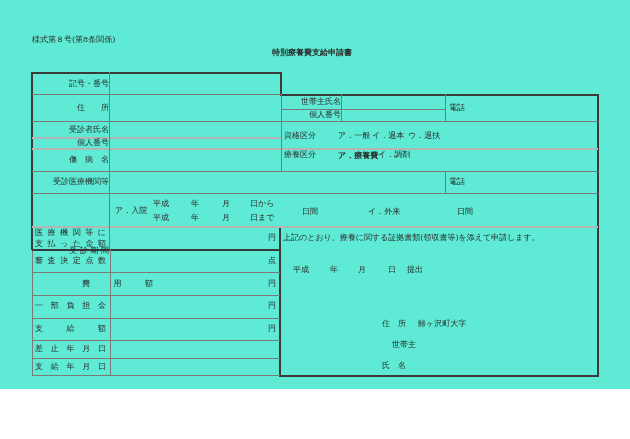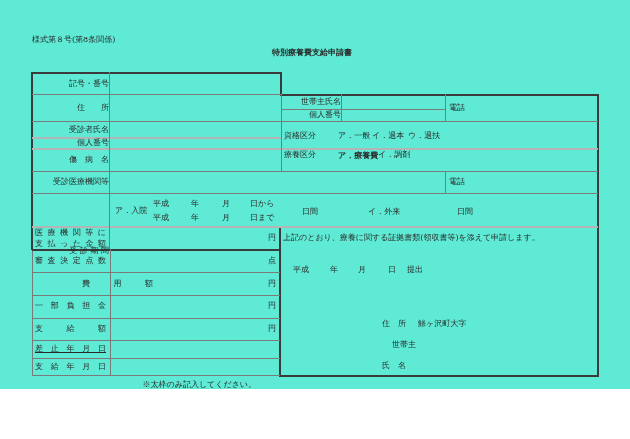--- a/index.html
+++ b/index.html
@@ -142,19 +142,18 @@
 
     <span class="t dist" style="left:35px; top:279px; width:71px;margin-left:47px;">費 用 額</span>
     <span class="t r" style="left:250px; top:279px; width:26px;">円</span>
 
     <span class="t dist" style="left:35px; top:301px; width:71px;">一 部 負 担 金</span>
     <span class="t r" style="left:250px; top:301px; width:26px;">円</span>
 
     <span class="t dist" style="left:35px; top:324px; width:71px;">支 給 額</span>
     <span class="t r" style="left:250px; top:324px; width:26px;">円</span>
 
-    <span class="t dist" style="left:35px; top:344px; width:71px;text-decoration:underline;">差 止 年 月 日</span>
+    <span class="t dist" style="left:35px; top:344px; width:71px;">差 止 年 月 日</span>
 
     <span class="t dist" style="left:35px; top:362px; width:71px;">支 給 年 月 日</span>
   </div>
 
-  <span class="t c" style="left:100px; top:380px; width:156px;">※太枠のみ記入してください。</span>
 </div>
 
 </body></html>

